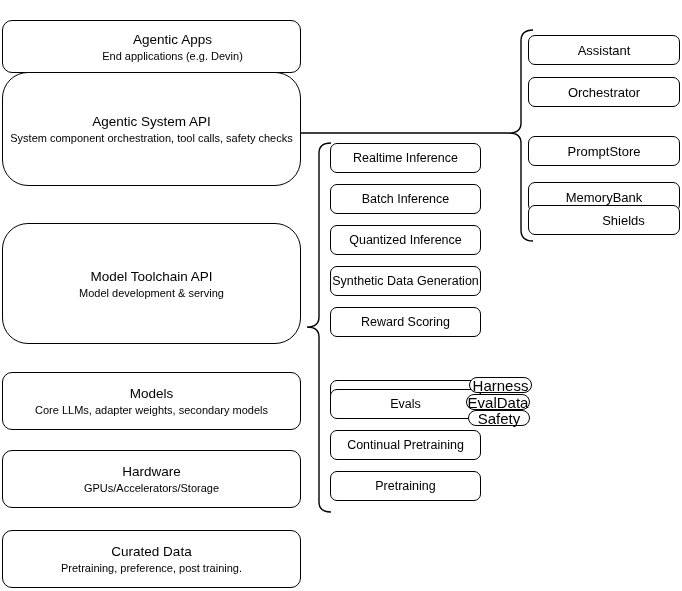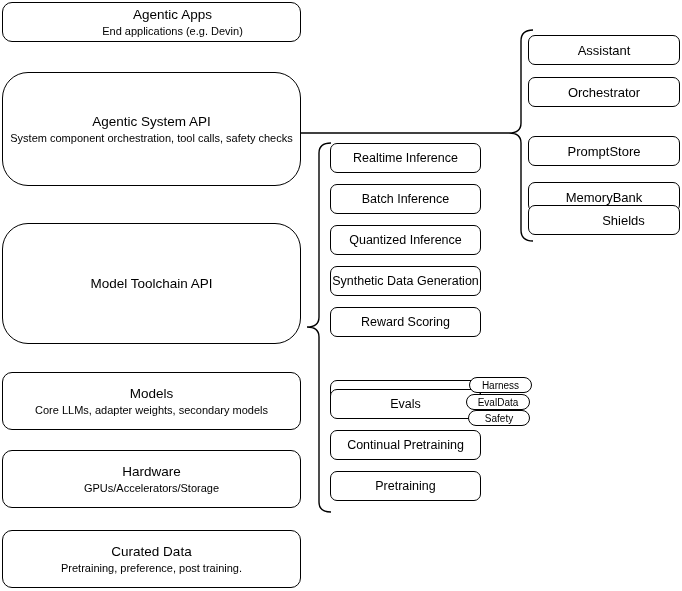--- a/index.html
+++ b/index.html
@@ -45,47 +45,48 @@
   .tag-node {
     position: absolute;
     box-sizing: border-box;
     background: #ffffff;
     border: 1.3px solid #000000;
     border-radius: 9px;
     height: 16px;
     display: flex;
     align-items: center;
     justify-content: center;
-    font-size: 10px;
+    font-size: 15px;
     z-index: 2;
   }
 </style>
 </head>
 <body>
 
 <div id="canvas">
 
   <svg id="connector-layer" viewBox="0 0 682 591" xmlns="http://www.w3.org/2000/svg">
     <path d="M301 133 L509 133" stroke="#000000" stroke-width="1.4" fill="none"></path>
     <path d="M533 30 Q521 30 521 41 L521 123 Q521 133 509 133 Q521 133 521 143 L521 230 Q521 241 533 241" stroke="#000000" stroke-width="1.4" fill="none"></path>
     <path d="M331 143 Q319 143 319 153 L319 317 Q319 327 307 327 Q319 327 319 337 L319 502 Q319 512 331 512" stroke="#000000" stroke-width="1.4" fill="none"></path>
   </svg>
 
-  <div class="node stack-node" style="top:2px;height:40px;padding-left:42px;">
+  <div class="node stack-node" style="top:20px;height:53px;padding-left:42px;">
     <div class="title">Agentic Apps</div>
     <div class="subtitle">End applications (e.g. Devin)</div>
   </div>
 
   <div class="node stack-node big" style="top:72px;height:114px;">
     <div class="title">Agentic System API</div>
     <div class="subtitle">System component orchestration, tool calls, safety checks</div>
   </div>
 
   <div class="node stack-node big" style="top:223px;height:121px;">
     <div class="title">Model Toolchain API</div>
+    <div class="subtitle">Model development &amp; serving</div>
   </div>
 
   <div class="node stack-node" style="top:372px;height:58px;">
     <div class="title">Models</div>
     <div class="subtitle">Core LLMs, adapter weights, secondary models</div>
   </div>
 
   <div class="node stack-node" style="top:450px;height:58px;">
     <div class="title">Hardware</div>
     <div class="subtitle">GPUs/Accelerators/Storage</div>

